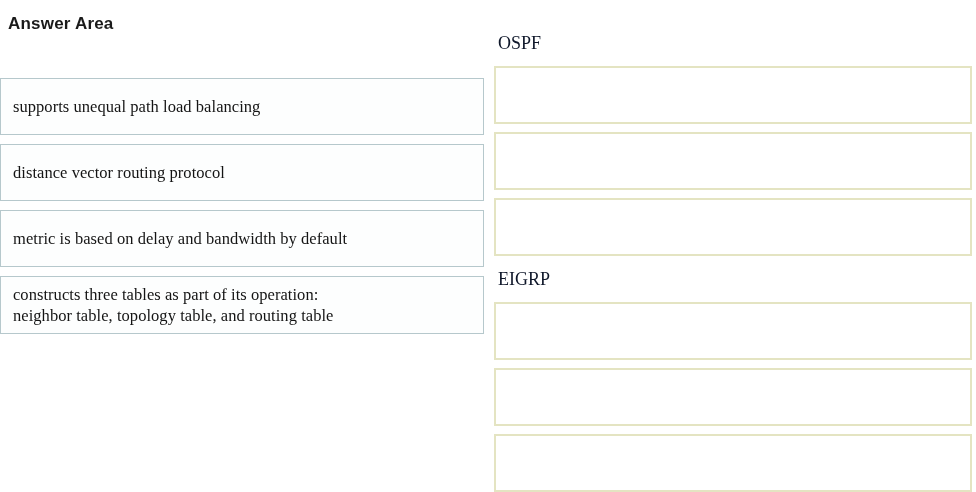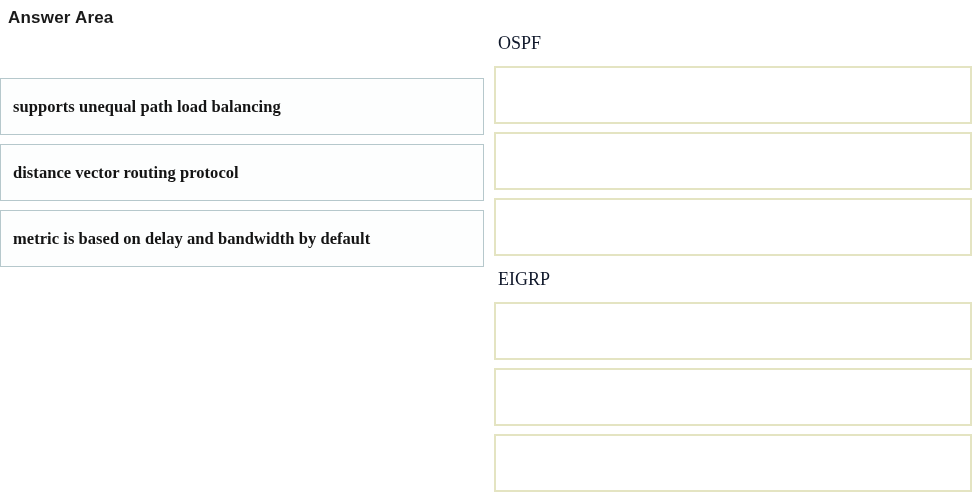--- a/index.html
+++ b/index.html
@@ -12,21 +12,21 @@
     height: 492px;
     position: relative;
     overflow: hidden;
     font-family: "Liberation Serif", serif;
   }
 
   
   #page-title {
     position: absolute;
     left: 8px;
-    top: 7px;
+    top: 13px;
     font-family: "Liberation Sans", sans-serif;
     font-weight: bold;
     font-size: 17px;
     color: #1a1a1a;
     letter-spacing: 0.2px;
     line-height: 22px;
     white-space: nowrap;
   }
 
   
@@ -41,21 +41,21 @@
     box-sizing: border-box;
     width: 484px;
     border: 1px solid #b6c8cc;
     background: #fdfefe;
     margin-bottom: 9px;
     padding: 0 0 0 12px;
     display: flex;
     align-items: center;
     cursor: move;
   }
-  .option-tile.h1 { height: 57px; font-weight: bold; }
+  .option-tile.h1 { height: 57px; }
   .option-tile.h2 { height: 58px; }
   .option-label {
     font-family: "Liberation Serif", serif;
     font-size: 16.5px;
     color: #141414;
     line-height: 21px;
     white-space: pre-line;
     letter-spacing: 0.05px;
   }
 
@@ -102,20 +102,24 @@
 
   <div class="option-tile h1">
     <span class="option-label">distance vector routing protocol</span>
   </div>
 
   <div class="option-tile h1">
     <span class="option-label">metric is based on delay and bandwidth by default</span>
   </div>
 
 
+  <div class="option-tile h2">
+    <span class="option-label">constructs three tables as part of its operation:
+neighbor table, topology table, and routing table</span>
+  </div>
 
 </div>
 
 <div id="targets-column">
 
   <div class="category-heading" id="ospf-heading">OSPF</div>
 
   <div id="ospf-zones">
     <div class="dropzone"></div>
     <div class="dropzone"></div>

